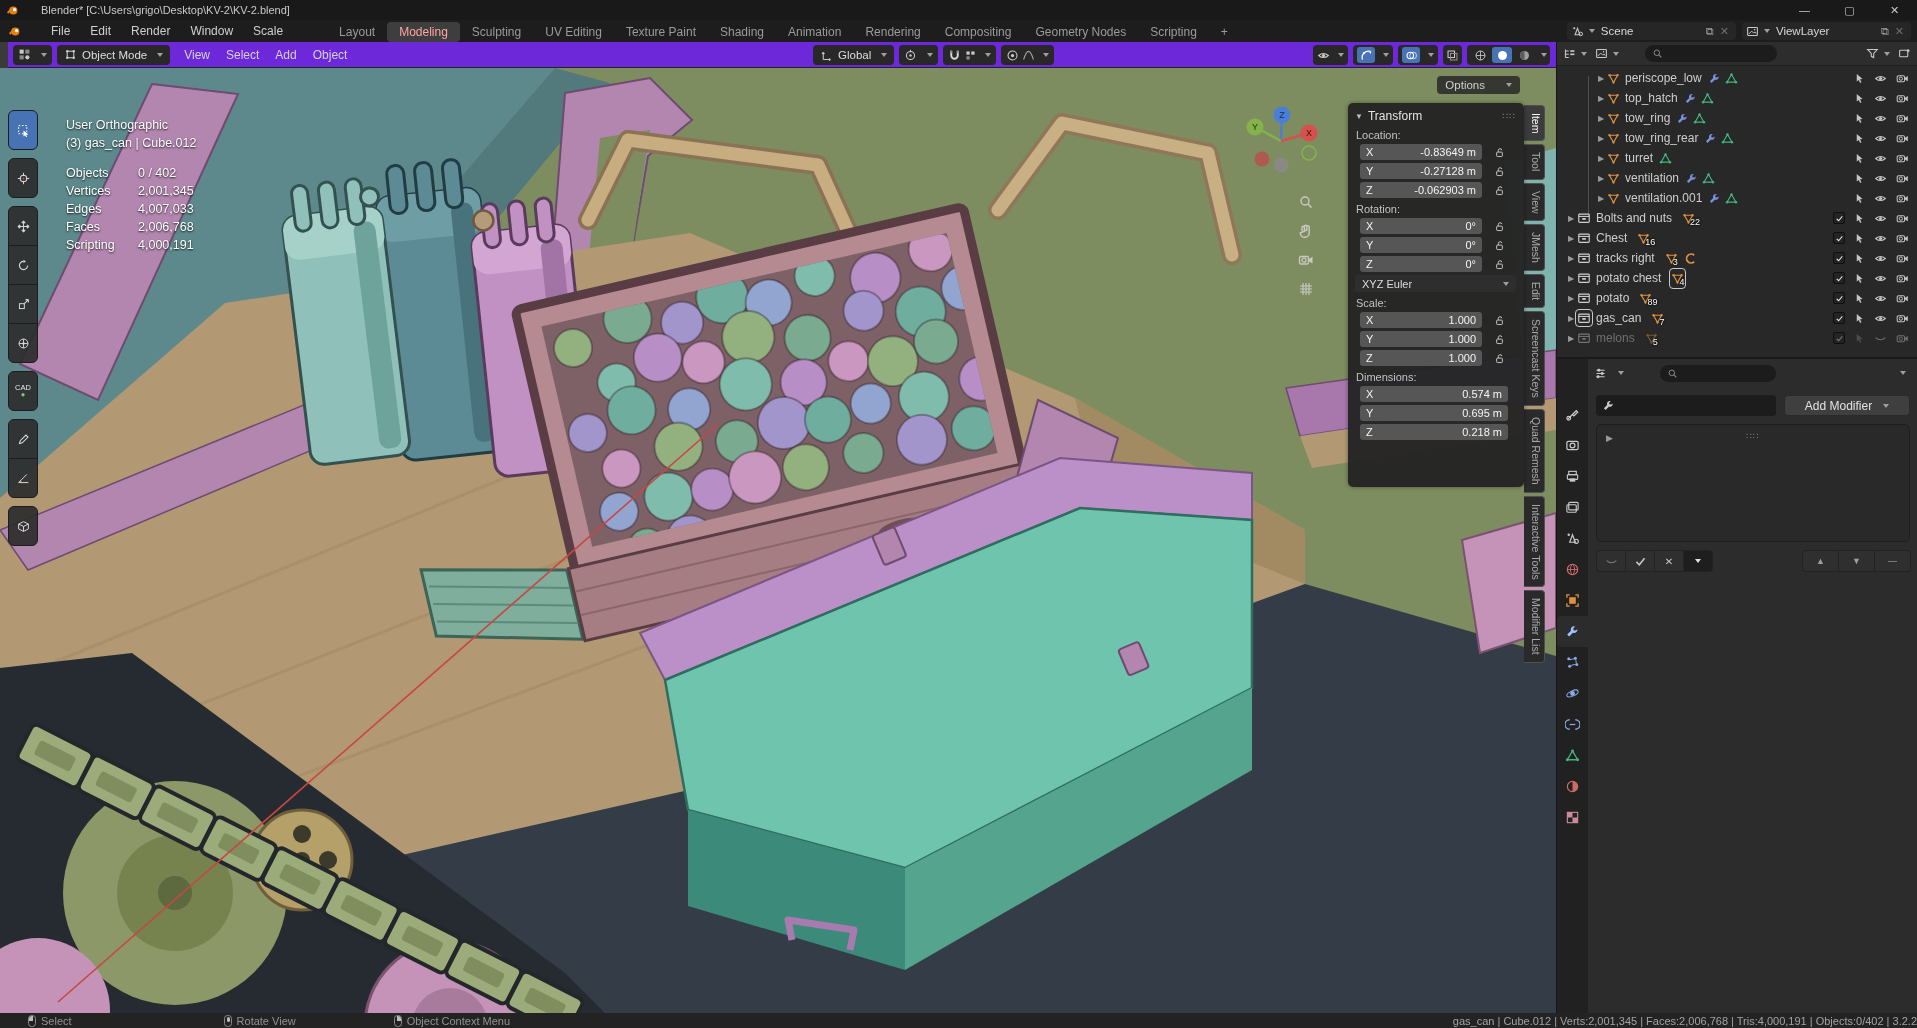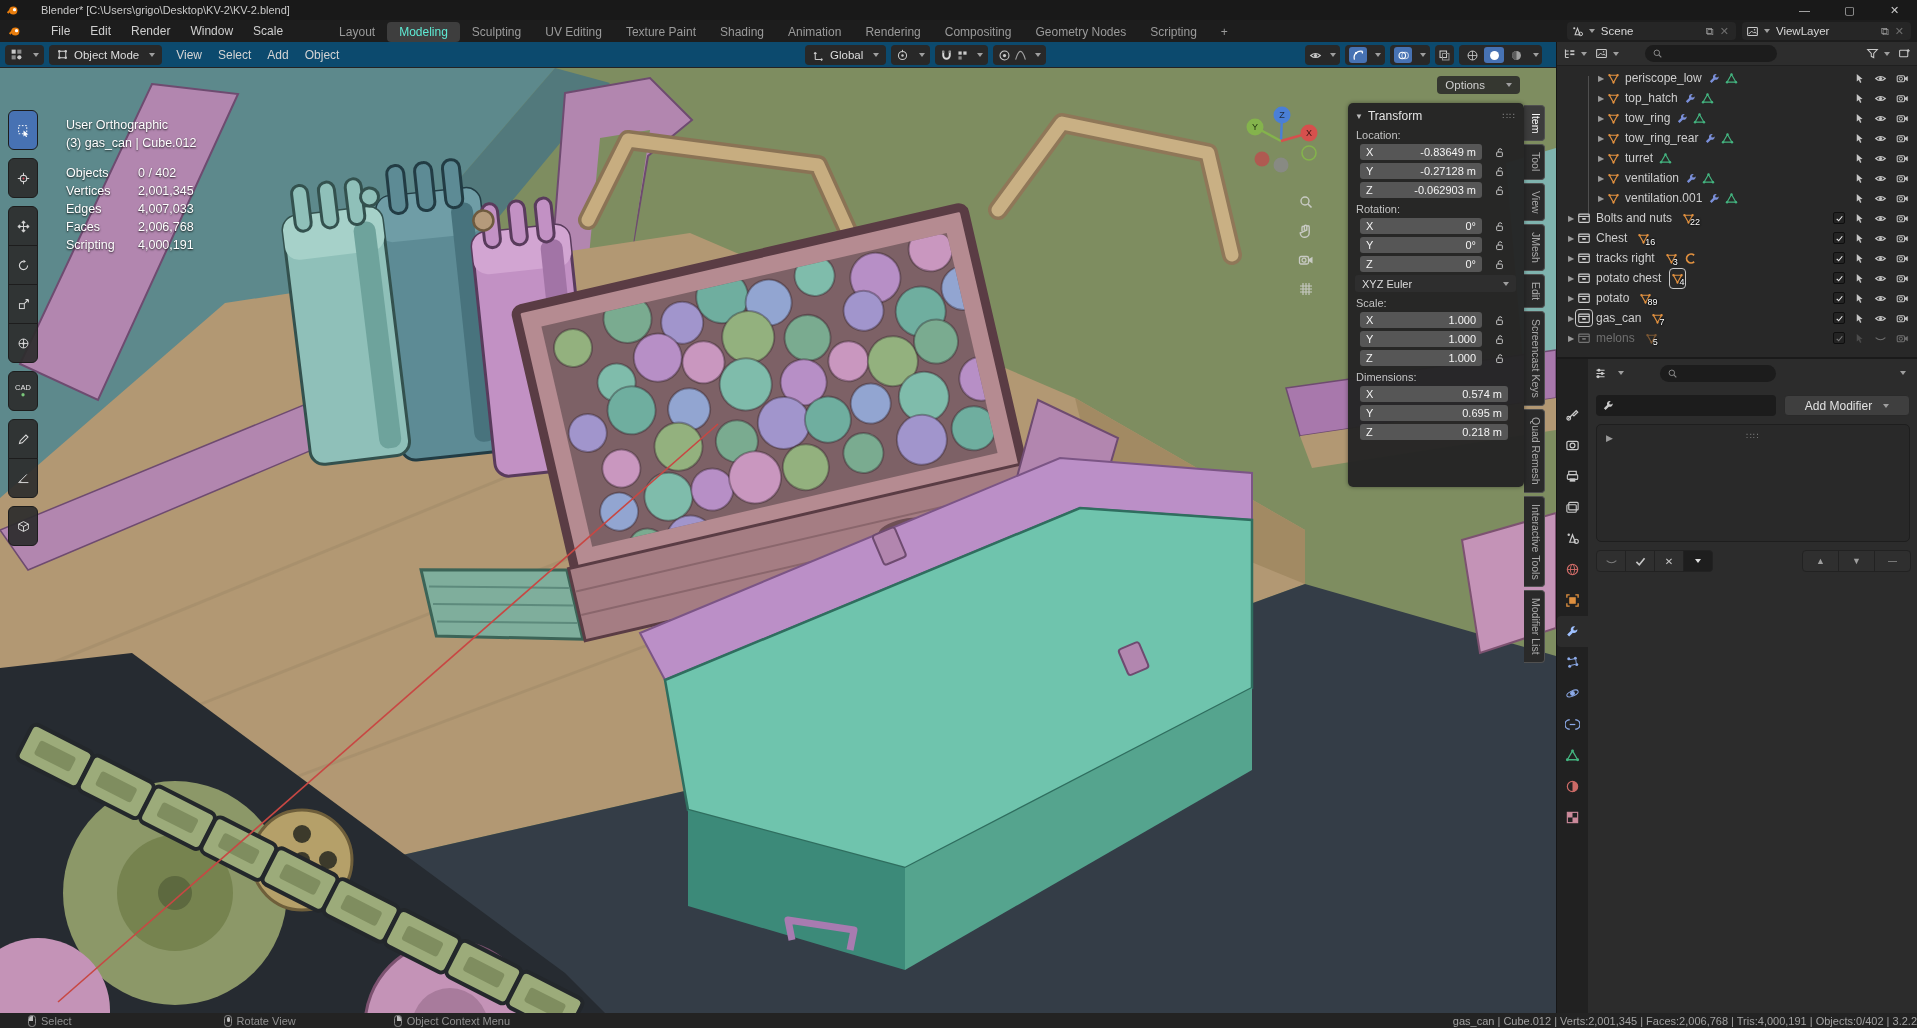--- a/index.html
+++ b/index.html
@@ -11,27 +11,27 @@
   svg.ic { width:13px;height:13px;flex:none;display:block;}
   
   #titlebar { left:0;top:0;width:1917px;height:20px;background:#191919;display:flex;align-items:center;}
   #titlebar .title { color:#c9c9c9;font-size:11px;margin-left:6px;}
   #win-controls { margin-left:auto;display:flex;height:100%;}
   .win-btn { width:45px;height:100%;display:flex;align-items:center;justify-content:center;color:#c9c9c9;font-size:11px;}
   
   #menubar { left:0;top:20px;width:1917px;height:22px;background:#1d1d1d;display:flex;align-items:center;}
   .menu-item { padding:0 10px;color:#cfcfcf;height:22px;line-height:22px;}
   .ws-tab { padding:0 12px;color:#9b9b9b;height:20px;line-height:20px;border-radius:4px;margin-top:1px;}
-  .ws-tab.active { background:#3e3e3e;color:#5eead4;}
+  .ws-tab.active { background:#3e3e3e;color:#fca5a5;}
   .id-widget { background:#262626;border-radius:4px;height:18px;display:flex;align-items:center;padding:0 4px;margin-left:6px;}
   .id-widget .name { color:#d8d8d8;width:108px;padding-left:6px;font-size:11.5px;}
   .id-widget .mini { color:#9f9f9f;margin:0 3px;font-size:11px;}
   
   #viewport { left:0;top:42px;width:1556px;height:971px;background:#3a3a3a;overflow:hidden;}
-  #vp-header { position:absolute;left:0;top:0;width:100%;height:26px;background:#0c4a6e;display:flex;align-items:center;z-index:30;border-bottom:1px solid #232323;}
+  #vp-header { position:absolute;left:8px;top:0;width:100%;height:26px;background:#6d28d9;display:flex;align-items:center;z-index:30;border-bottom:1px solid #232323;}
   .vph-widget { background:#282828;border-radius:4px;height:20px;display:flex;align-items:center;padding:0 7px;margin-left:5px;color:#dedede;gap:5px;font-size:11.5px;}
   .vph-menu { color:#d4d4d4;padding:0 8px;}
   #vp-header-mid { position:absolute;left:800px;top:3px;display:flex;align-items:flex-end;}
   #vp-header-right { position:absolute;right:14px;top:3px;display:flex;align-items:center;gap:5px;}
   .tgl { background:#282828;border-radius:4px;height:20px;display:flex;align-items:center;padding:0 4px;gap:3px;}
   .tgl .on { background:#4772b3;border-radius:3px;width:18px;height:16px;display:flex;align-items:center;justify-content:center;color:#fff;}
   .shade-group { background:#282828;border-radius:4px;height:20px;display:flex;align-items:center;padding:0 3px;gap:2px;}
   .shade-btn { width:20px;height:16px;border-radius:3px;display:flex;align-items:center;justify-content:center;}
   .shade-btn.active { background:#4772b3;}
   #scene-wrap { position:absolute;left:0;top:26px;}

